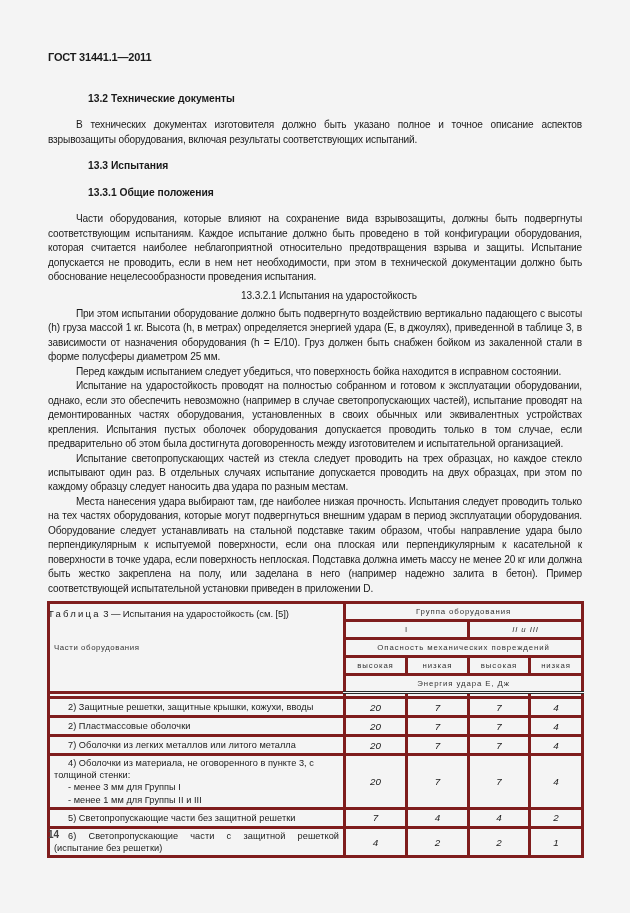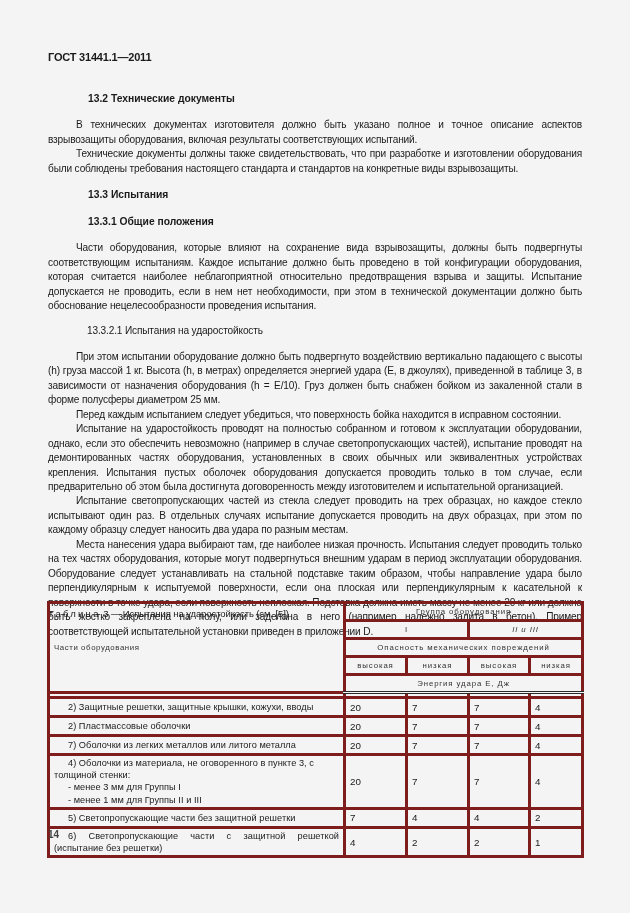--- a/index.html
+++ b/index.html
@@ -10,53 +10,52 @@
   .page-header {
     position: absolute; left: 48px; top: 51px;
     font-size: 11px; font-weight: bold; letter-spacing: -0.2px;
   }
   .body-text {
     position: absolute; left: 48px; top: 80px; width: 534px;
     font-size: 10.1px; line-height: 14.45px; letter-spacing: -0.15px;
   }
   .body-text p { margin: 0; text-align: justify; text-indent: 28px; }
   .body-text h3 { margin: 12px; font-size: 10.3px; font-weight: bold; padding-left: 28px; letter-spacing: 0; }
-  .body-text .sub { margin: 11px; padding-left: 28px; }
+  .body-text .sub { margin: 4px; padding-left: 28px; text-align: center; }
   .table-caption {
     position: absolute; left: 48px; top: 608px; font-size: 9.5px; letter-spacing: -0.1px;
   }
   .table-caption .spaced { letter-spacing: 2.2px; }
   table.impact {
     position: absolute; left: 47px; top: 601px; width: 534px;
     border-collapse: collapse; font-size: 9.4px; table-layout: fixed;
   }
   table.impact td {
     border: 3px solid #7f1d1d; padding: 0 4px; vertical-align: middle;
   }
   table.impact td.h { text-align: center; font-size: 7.8px; letter-spacing: 0.9px; height: 15px; color: #333; }
   table.impact td.hmain { text-align: left; font-size: 7.8px; letter-spacing: 0.6px; color: #333; }
   table.impact tr.dbl td { border-bottom: 3px double #2a2a2a; }
   table.impact tr.spacer td { height: 2px; padding: 0; border-top: none; border-bottom: 1px solid #2a2a2a; }
   table.impact td.part { text-align: left; text-indent: 14px; line-height: 12.2px; font-size: 9.2px; letter-spacing: 0.05px; padding: 1px 4px; }
   table.impact td.part .line { display: block; text-indent: 14px; }
-  table.impact td.val { text-align: left; font-size: 9.8px; }
+  table.impact td.val { text-align: center; font-size: 9.8px; font-style: italic; }
   table.impact tr.r td { height: 14px; }
   .page-number {
     position: absolute; left: 48px; top: 829px; font-size: 10px; font-weight: bold; color: #444;
   }
 </style>
 </head>
 <body>
 
 <div class="page-header">ГОСТ 31441.1—2011</div>
 
 <div class="body-text">
   <h3>13.2 Технические документы</h3>
   <p>В технических документах изготовителя должно быть указано полное и точное описание аспектов взрывозащиты оборудования, включая результаты соответствующих испытаний.</p>
-  <p>Технические документы должны также свидетельствовать, что при разработке и изготовлении оборудования были соблюдены требования настоящего стандарта и стандартов на конкретные виды взрывозащиты.</p>
   <h3>13.3 Испытания</h3>
   <h3>13.3.1 Общие положения</h3>
   <p>Части оборудования, которые влияют на сохранение вида взрывозащиты, должны быть подвергнуты соответствующим испытаниям. Каждое испытание должно быть проведено в той конфигурации оборудования, которая считается наиболее неблагоприятной относительно предотвращения взрыва и защиты. Испытание допускается не проводить, если в нем нет необходимости, при этом в технической документации должно быть обоснование нецелесообразности проведения испытания.</p>
   <div class="sub">13.3.2.1 Испытания на ударостойкость</div>
   <p>При этом испытании оборудование должно быть подвергнуто воздействию вертикально падающего с высоты (h) груза массой 1 кг. Высота (h, в метрах) определяется энергией удара (E, в джоулях), приведенной в таблице 3, в зависимости от назначения оборудования (h = E/10). Груз должен быть снабжен бойком из закаленной стали в форме полусферы диаметром 25 мм.</p>
   <p>Перед каждым испытанием следует убедиться, что поверхность бойка находится в исправном состоянии.</p>
   <p>Испытание на ударостойкость проводят на полностью собранном и готовом к эксплуатации оборудовании, однако, если это обеспечить невозможно (например в случае светопропускающих частей), испытание проводят на демонтированных частях оборудования, установленных в своих обычных или эквивалентных устройствах крепления. Испытания пустых оболочек оборудования допускается проводить только в том случае, если предварительно об этом была достигнута договоренность между изготовителем и испытательной организацией.</p>
   <p>Испытание светопропускающих частей из стекла следует проводить на трех образцах, но каждое стекло испытывают один раз. В отдельных случаях испытание допускается проводить на двух образцах, при этом по каждому образцу следует наносить два удара по разным местам.</p>
   <p>Места нанесения удара выбирают там, где наиболее низкая прочность. Испытания следует проводить только на тех частях оборудования, которые могут подвергнуться внешним ударам в период эксплуатации оборудования. Оборудование следует устанавливать на стальной подставке таким образом, чтобы направление удара было перпендикулярным к испытуемой поверхности, если она плоская или перпендикулярным к касательной к поверхности в точке удара, если поверхность неплоская. Подставка должна иметь массу не менее 20 кг или должна быть жестко закреплена на полу, или заделана в него (например надежно залита в бетон). Пример соответствующей испытательной установки приведен в приложении D.</p>
 </div>

